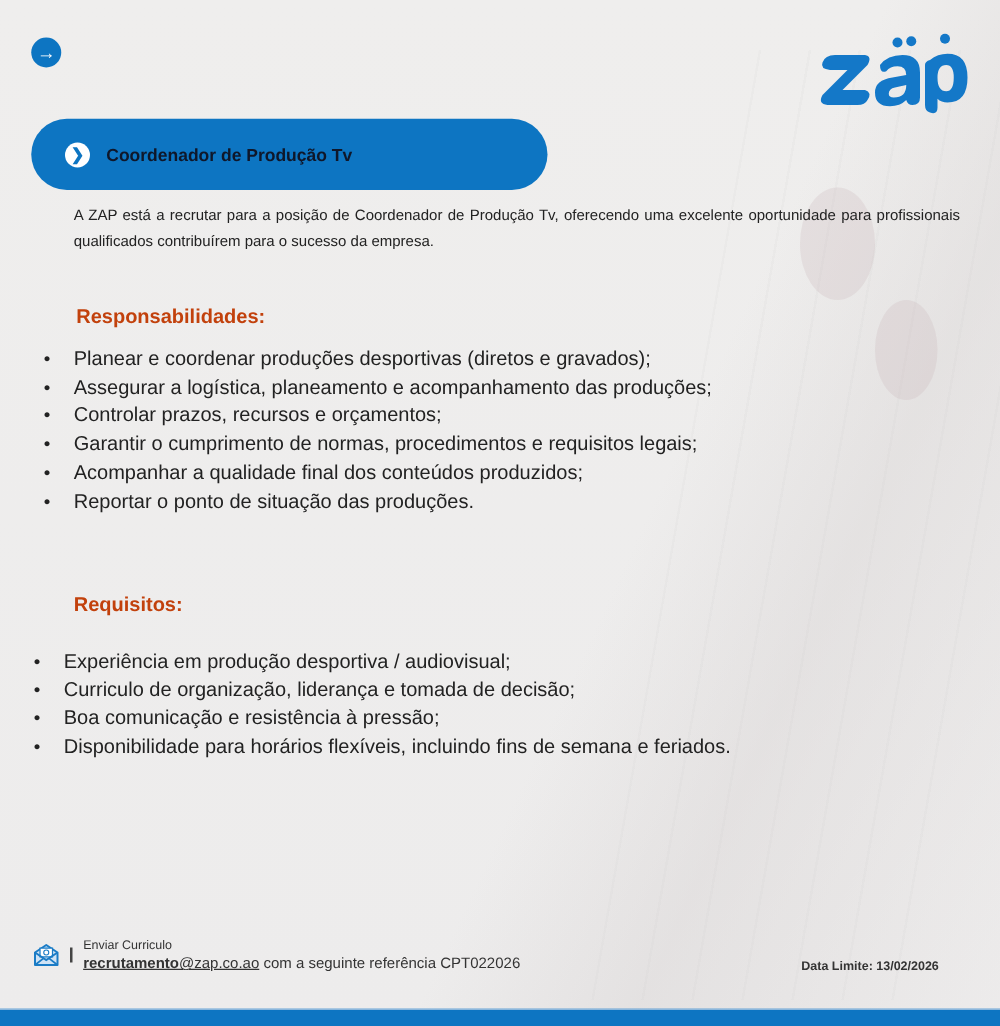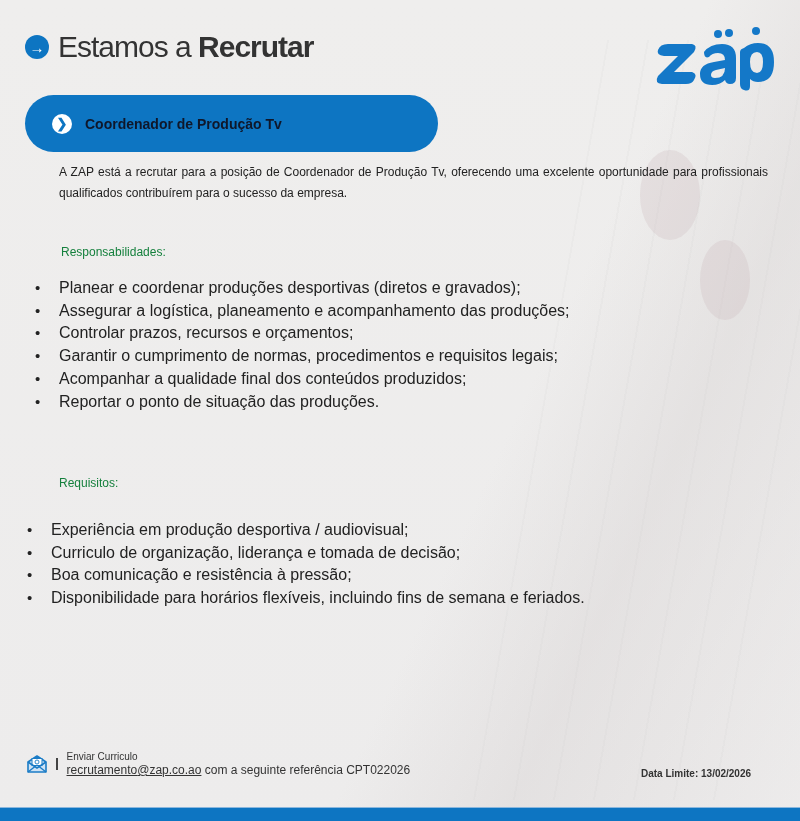--- a/index.html
+++ b/index.html
@@ -59,21 +59,21 @@
     font-size: 13px; font-weight: bold;
   }
   .pill-label { color: #0f172a; font-weight: bold; font-size: 14px; }
 
   .intro {
     position: absolute; left: 59px; top: 162px; width: 709px;
     font-size: 12px; line-height: 21px; text-align: justify; color: #222;
   }
 
   .section-heading {
-    position: absolute; font-size: 12px; font-weight: normal; color: #15803d;
+    position: absolute; font-size: 16px; font-weight: bold; color: #c2410c;
   }
   .resp-heading { left: 61px; top: 245px; }
   .req-heading { left: 59px; top: 476px; }
 
   ul.bullets { position: absolute; list-style: none; }
   ul.bullets li {
     font-size: 16px; line-height: 22.7px; color: #222; position: relative; padding-left: 24px;
   }
   ul.bullets li::before {
     content: "•"; position: absolute; left: 0; top: 0; font-size: 15px;
@@ -84,21 +84,21 @@
   .footer-contact {
     position: absolute; left: 26px; top: 750px;
     display: flex; align-items: center; gap: 4px;
   }
   .mail-icon { width: 22px; height: 20px; }
   .sep-bar { width: 1.5px; height: 12px; background: #444; margin: 0 5px 0 4px; }
   .contact-lines { display: flex; flex-direction: column; }
   .send-label { font-size: 10px; color: #333; line-height: 13px; }
   .contact-line { font-size: 12px; color: #333; line-height: 15px; }
   .email-link { color: #333; text-decoration: underline; }
-  .email-link b { font-weight: normal; }
+  .email-link b { font-weight: bold; }
 
   .deadline {
     position: absolute; left: 641px; top: 768px;
     font-size: 10px; font-weight: bold; color: #333;
   }
 
   .bottom-bar {
     position: absolute; left: 0; top: 807px; width: 800px; height: 14px;
     background: #0d75c2; border-top: 1px solid #8bb7dd;
   }
@@ -108,24 +108,20 @@
 
 <div class="bg"></div>
 <div class="bg-building"></div>
 <div class="bg-letter" style="left:640px;top:150px;width:60px;height:90px;"></div>
 <div class="bg-letter" style="left:700px;top:240px;width:50px;height:80px;"></div>
 
 <div class="content">
 
   <div class="header-title">
     <span class="arrow-circle">→</span>
-    <span class="title-text">
-      <span class="light">Estamos a</span>
-      <span class="bold">Recrutar</span>
-    </span>
   </div>
 
   <svg class="logo" viewBox="0 0 124 70">
     <g fill="#1478c8">
 
       <path d="M6 28 Q8 22 16 22 L40 22 Q46 23 42 30 L22 50 L40 50 Q46 52 42 58 Q40 62 34 62 L10 62 Q2 61 6 54 L26 34 L12 34 Q4 33 6 28 Z"></path>
 
       <path d="M52 30 Q58 22 70 22 Q84 22 84 36 L84 56 Q84 62 78 62 Q74 62 73 58 Q68 63 60 63 Q48 63 48 52 Q48 42 62 40 L73 38 Q73 31 66 31 Q60 31 57 35 Q52 37 52 30 Z M73 46 L64 48 Q59 49 59 53 Q59 56 63 56 Q73 56 73 46 Z"></path>
       <circle cx="66" cy="12" r="4"></circle>
       <circle cx="77" cy="11" r="4"></circle>

